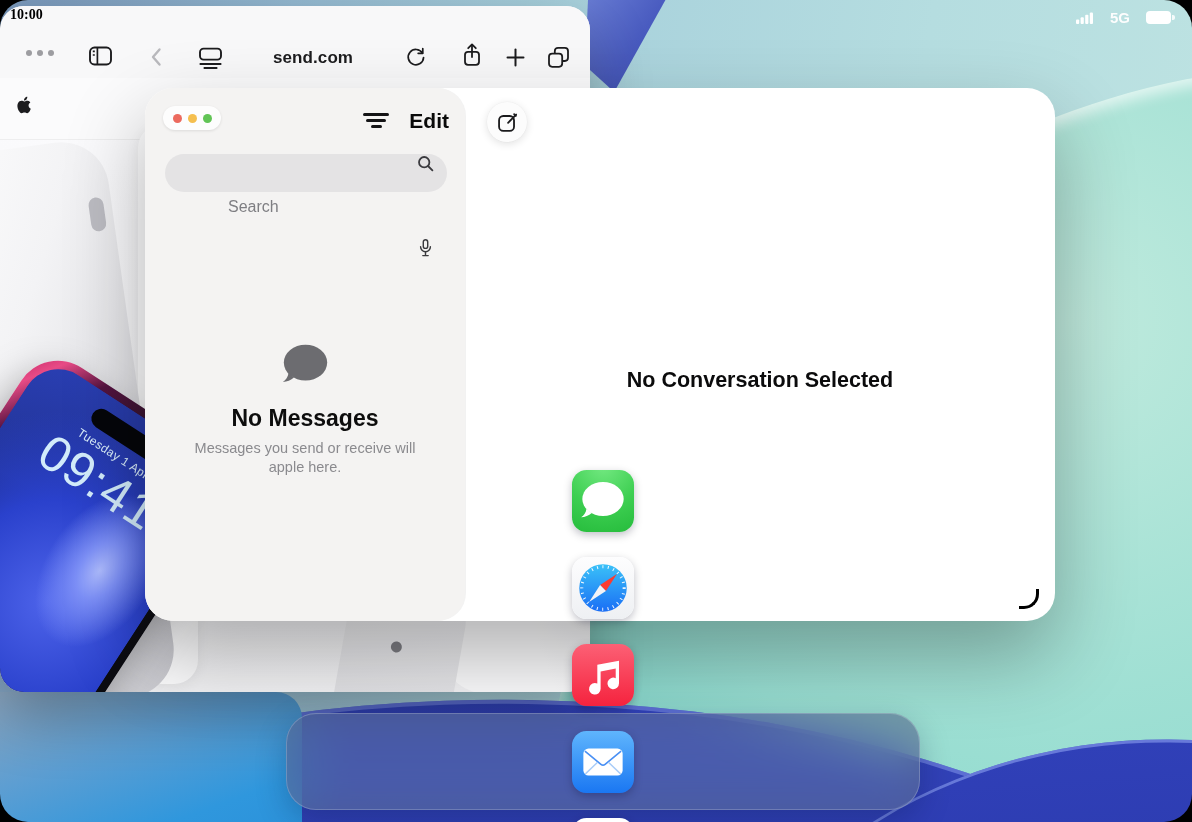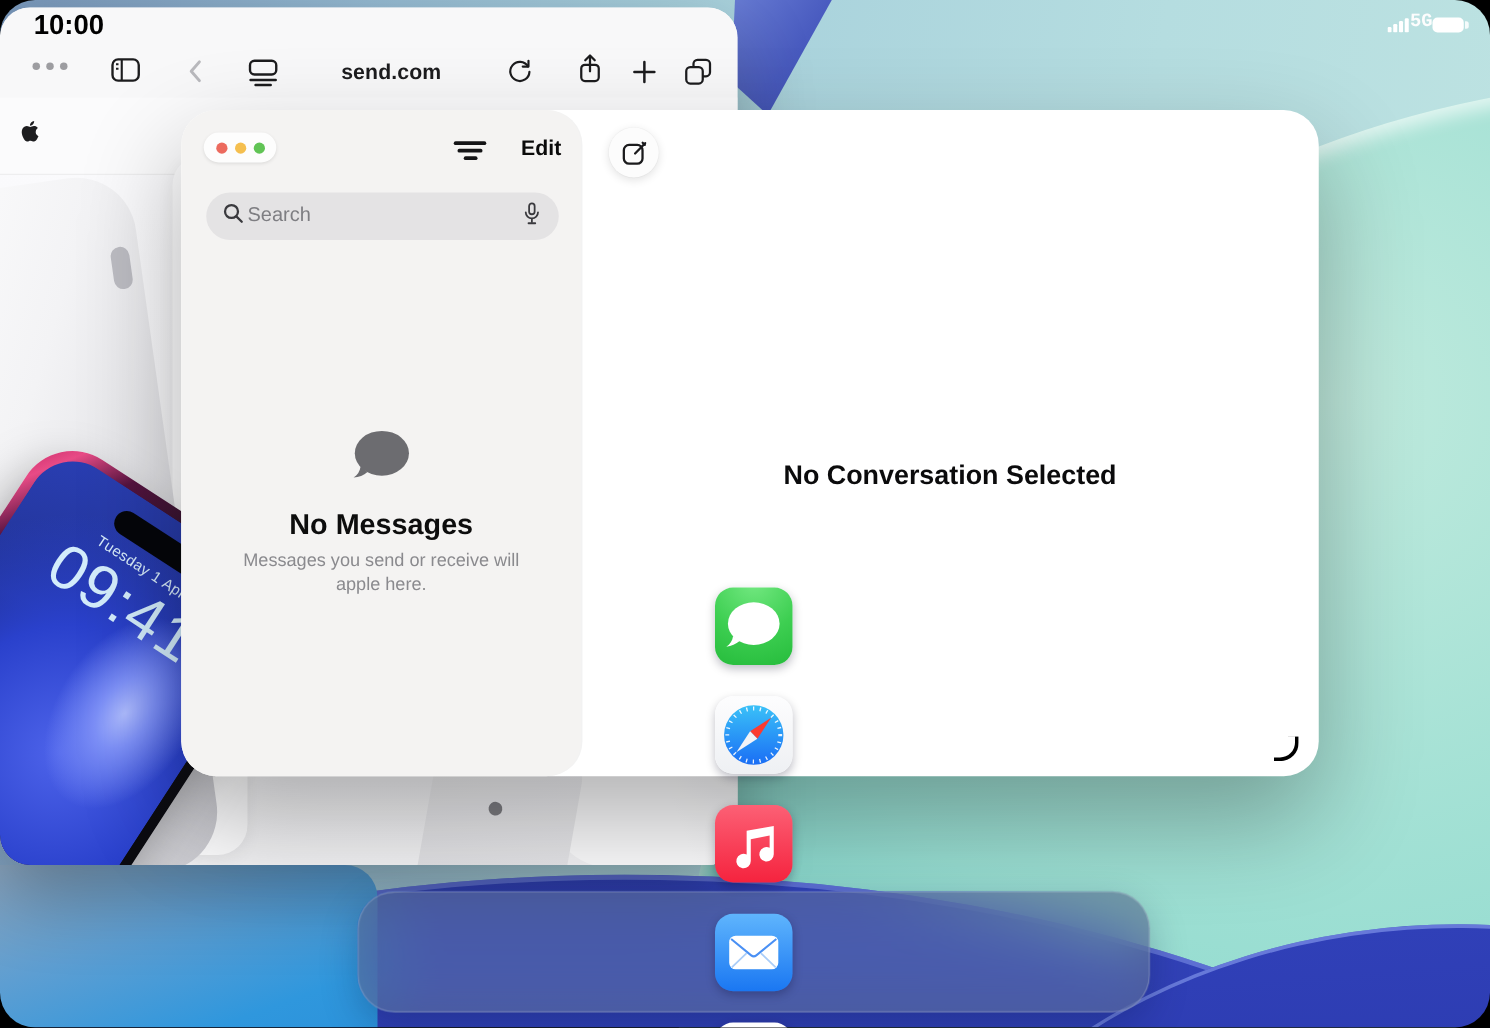--- a/index.html
+++ b/index.html
@@ -77,23 +77,23 @@
   .win-messages { position:absolute; left:145px; top:88px; width:910px; height:533px; border-radius:28px;
     background:#ffffff; box-shadow:0 35px 80px rgba(0,0,0,.30); z-index:10; }
   .m-sidebar { position:absolute; left:0; top:0; bottom:0; width:320px; background:#f4f3f2; border-radius:28px;
     box-shadow:1px 0 0 rgba(0,0,0,.05); }
   .traffic { position:absolute; left:18px; top:18px; width:58px; height:24px; border-radius:13px; background:#fdfdfd;
     display:flex; align-items:center; justify-content:center; gap:6px; box-shadow:0 1px 3px rgba(0,0,0,.10); }
   .traffic i { width:9px; height:9px; border-radius:50%; display:block; }
   .filter-ic { position:absolute; right:76px; top:25px; width:26px; }
   .filter-ic i { display:block; height:2.6px; border-radius:2px; background:#141416; margin:0 auto 3.6px; }
   .filter-ic i:nth-child(1){ width:26px; } .filter-ic i:nth-child(2){ width:20px; } .filter-ic i:nth-child(3){ width:11px; }
-  .m-edit { position:absolute; right:16px; top:21px; font-size:17px; font-weight:600; color:#0a0a0a; cursor:default; }
+  .m-edit { position:absolute; right:16px; top:21px; font-size:21px; font-weight:600; color:#0a0a0a; cursor:default; }
   .m-search { position:absolute; left:20px; right:18px; top:66px; height:38px; border-radius:19px; background:#e4e3e4;
-    display:flex; align-items:center; padding:0 12px; gap:2px; }
+    display:flex; align-items:flex-end; padding:0 12px; gap:21px;flex-direction:column; }
   .m-search input { flex:1; border:0; outline:0; background:transparent; font-size:16px; color:#1c1c1e;
     font-family:"Liberation Sans",sans-serif; }
   .m-search input::placeholder { color:#7e7e82; opacity:1; }
   .m-empty { position:absolute; left:0; right:0; top:252px; text-align:center; }
   .m-empty h2 { font-size:23px; font-weight:700; color:#0d0d0d; margin-top:12px; }
   .m-empty p { font-size:14.5px; color:#8a8a8e; line-height:19px; width:236px; margin:7px auto 0; }
   .m-compose { position:absolute; left:342px; top:14px; width:40px; height:40px; border-radius:50%; background:#fcfcfc;
     box-shadow:0 2px 8px rgba(0,0,0,.12), 0 0 0 .5px rgba(0,0,0,.03); display:flex; align-items:center; justify-content:center; }
   .m-detail { position:absolute; left:320px; right:0; top:0; bottom:0; }
   .m-detail h1 { position:absolute; top:280px; width:100%; text-align:center; font-size:21.5px; font-weight:700; color:#0b0b0c; }
@@ -115,22 +115,22 @@
   .app-calendar { background:#fff; display:flex; flex-direction:column; align-items:center; justify-content:center; }
   .app-calendar .wd { font-size:11px; font-weight:700; color:#ff3b30; margin-top:2px; }
   .app-calendar .dy { font-size:33px; font-weight:300; color:#1c1c1e; line-height:34px; }
   .app-photos { background:#fff; }
   .app-notes { background:#fff; }
   .notes-top { position:absolute; top:0; left:0; right:0; height:15px;
     background:linear-gradient(180deg,#ffd335,#febf0a); border-bottom:2px dotted rgba(255,255,255,.9); }
   .notes-line { position:absolute; left:11px; right:11px; height:2.6px; border-radius:2px; background:#cfcfd4; }
 
   
-  .sb-time { position:absolute; left:27px; top:7px; font-size:22px; font-weight:600; color:#000; z-index:50; }
-  .sb-right { position:absolute; right:21px; top:9px; display:flex; align-items:flex-end; gap:0; z-index:50;font-family:Liberation Mono, monospace; }
+  .sb-time { position:absolute; left:10px; top:7px; font-size:14px; font-weight:600; color:#000; z-index:50;font-family:Liberation Serif, serif; }
+  .sb-right { position:absolute; right:21px; top:9px; display:flex; align-items:center; gap:16px; z-index:50; }
   .sb-net { color:#fdfdfd; font-size:15px; font-weight:600; }
   .sb-batt { width:25px; height:12.5px; border-radius:4px; background:#fff; position:relative; }
   .sb-batt:after { content:""; position:absolute; right:-3.5px; top:3.5px; width:2.5px; height:5.5px;
     border-radius:0 2px 2px 0; background:rgba(255,255,255,.85); }
   .corner-mask { position:absolute; inset:0; border-radius:28px; box-shadow:0 0 0 60px #000; pointer-events:none; z-index:99; }
 </style>
 </head>
 <body>
 
 <div class="screen">

